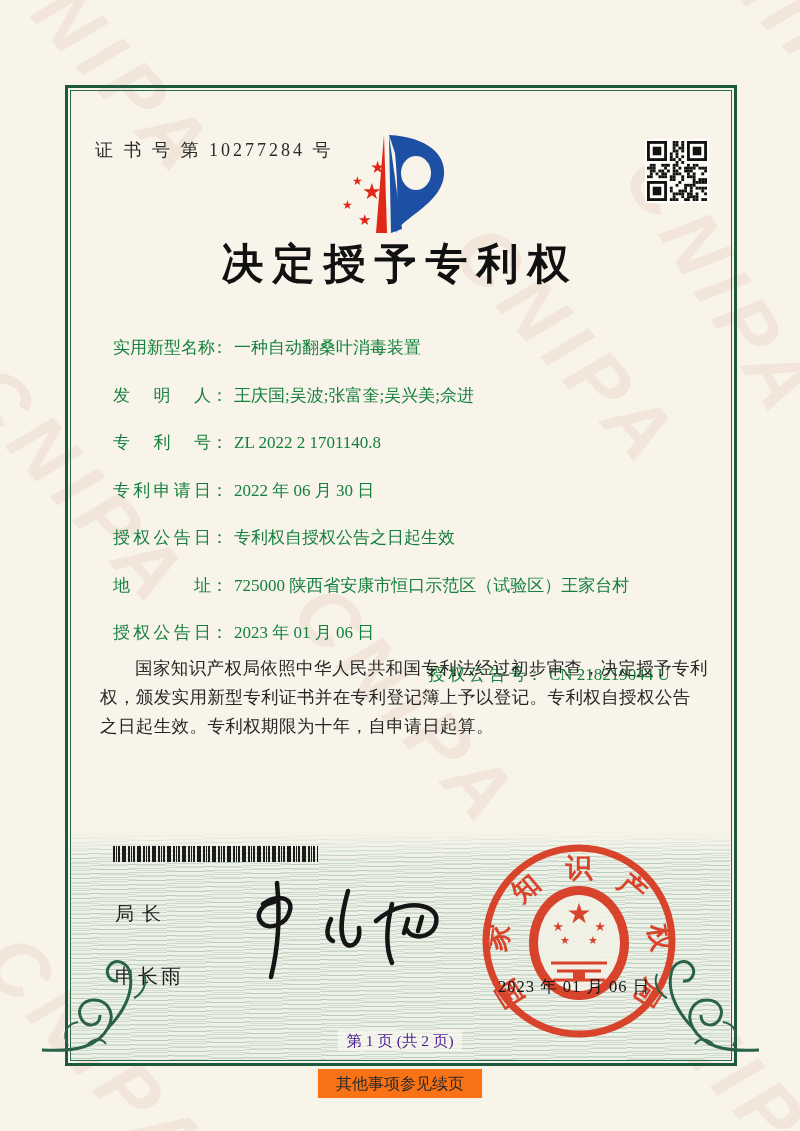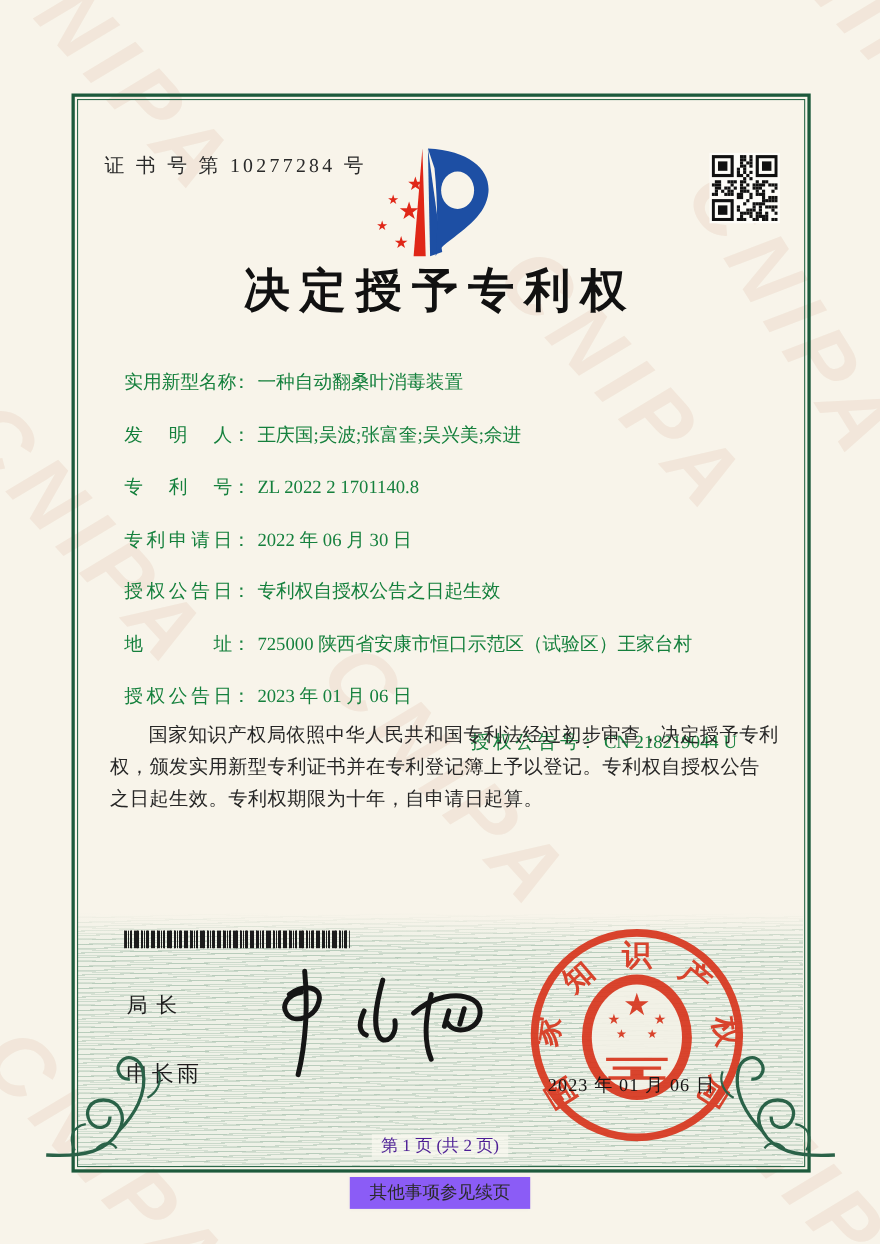--- a/index.html
+++ b/index.html
@@ -44,21 +44,21 @@
   
   .seal{position:absolute;left:469px;top:831px;z-index:5;opacity:.93;}
   .seal-ch{font-size:27px;fill:#d8371f;font-weight:bold;text-anchor:middle;
            font-family:"Liberation Sans",sans-serif;}
   .seal-date{position:absolute;left:498px;top:976px;width:150px;font-size:16.5px;
              letter-spacing:1px;color:#151515;z-index:6;white-space:nowrap;}
   
   .page-no{position:absolute;left:0;right:0;top:1031px;text-align:center;font-size:15.5px;z-index:4;color:#4c1d95;}
   .page-no span{background:rgba(250,248,240,.7);padding:2px 8px;}
   .next-note{position:absolute;left:0;right:0;top:1074px;text-align:center;font-size:16px;z-index:4;color:#2a2a2a;}
-  .next-note span{background:#8b5cf6;padding:6px 18px;box-shadow:0 0 4px rgba(0,0,0,.04);}
+  .next-note span{background:#f97316;padding:6px 18px;box-shadow:0 0 4px rgba(0,0,0,.04);}
   .flourish{position:absolute;z-index:6;}
   .logo{position:absolute;left:340px;top:133px;z-index:4;}
   .qr{position:absolute;left:645px;top:139px;width:60px;height:60px;z-index:4;background:#fdfcf8;padding:2px;}
 </style>
 </head>
 <body>
 
 <div class="wm" style="left:-45px;top:10px;">CNIPA</div>
 <div class="wm" style="left:640px;top:-35px;">CNIPA</div>
 <div class="wm" style="left:575px;top:240px;transform:rotate(58deg);">CNIPA</div>

